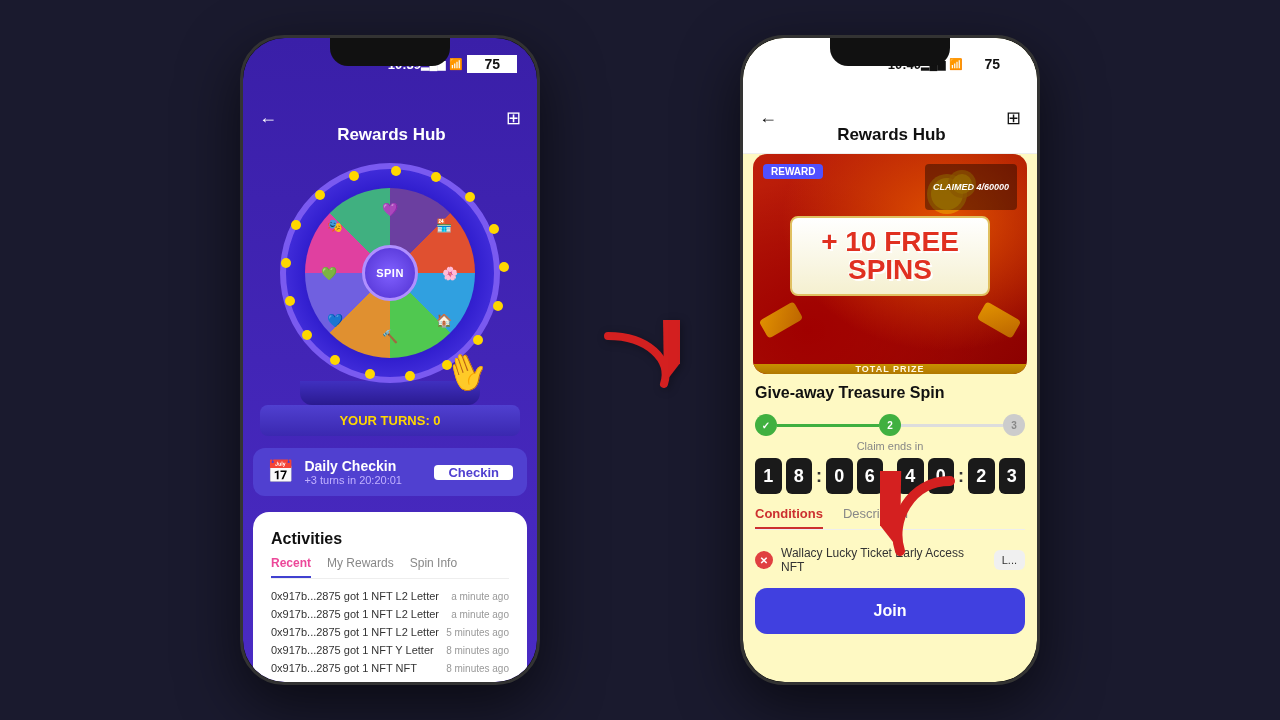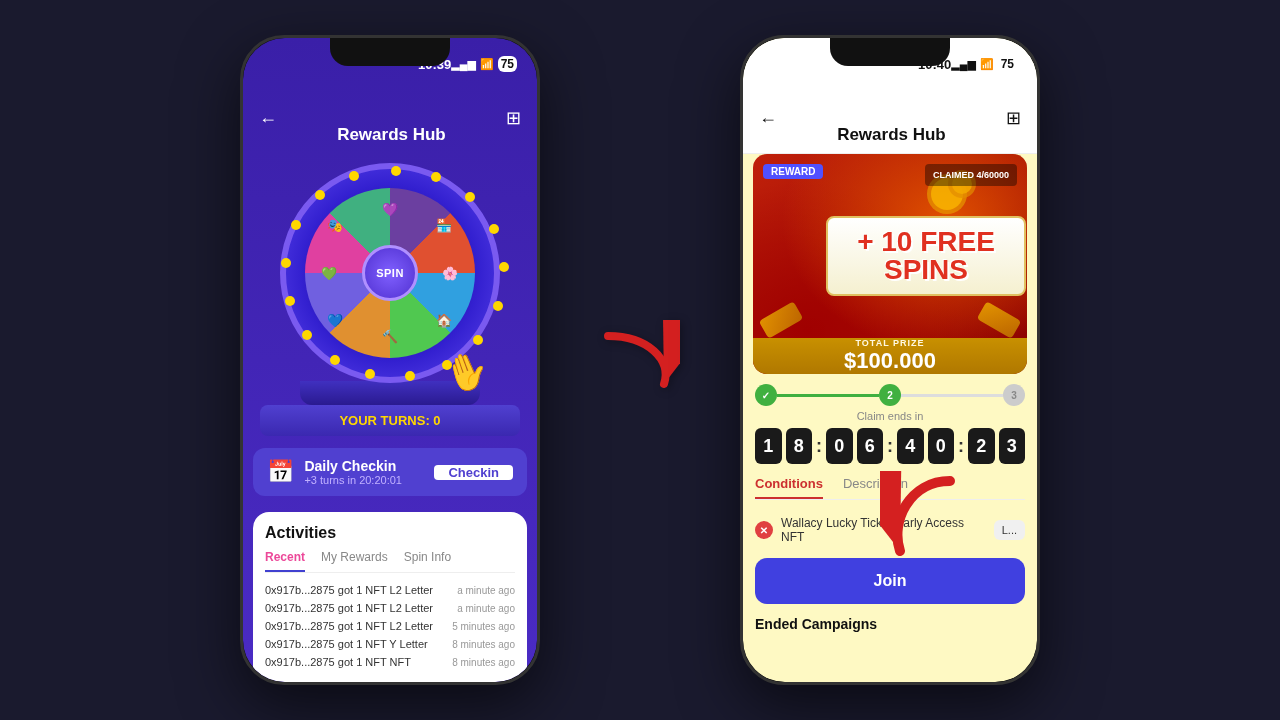--- a/index.html
+++ b/index.html
@@ -75,24 +75,24 @@
       display: flex;
       align-items: center;
       gap: 4px;
       font-size: 11px;
       color: #fff;
     }
 
     .battery-badge {
       background: #fff;
       color: #111;
-      font-size: 12px;
-      font-weight: 700;
-      padding: 1px 3px;
-      border-radius: 6px;
+      font-size: 14px;
+      font-weight: 700;
+      padding: 1px 17px;
+      border-radius: 0;
     }
 
     
     .nav-bar {
       display: flex;
       align-items: center;
       justify-content: space-between;
       padding: 8px 16px;
       position: relative;
       z-index: 50;
@@ -254,21 +254,21 @@
       font-size: 13px;
       font-weight: 700;
       cursor: pointer;
     }
 
     
     .activities-card {
       background: #fff;
       margin: 16px 10px;
       border-radius: 16px;
-      padding: 12px;
+      padding: 18px;
     }
 
     .activities-title {
       font-size: 16px;
       font-weight: 700;
       color: #111;
       margin-bottom: 8px;
     }
 
     .tabs-row {
@@ -345,23 +345,24 @@
     }
 
     .claimed-tag {
       position: absolute;
       top: 10px;
       right: 10px;
       background: rgba(0,0,0,0.4);
       color: #fff;
       font-size: 9px;
       font-weight: 600;
-      padding: 6px 8px;
+      padding: 18px 8px;
       border-radius: 4px;
       z-index: 10;
+      font-style: italic;
     }
 
     .banner-bg-decoration {
       position: absolute;
       top: 0; left: 0; right: 0; bottom: 0;
       background: radial-gradient(ellipse at 70% 30%, #e05000 0%, transparent 60%),
                   radial-gradient(ellipse at 20% 80%, #a00000 0%, transparent 60%);
     }
 
     .spins-label {
@@ -402,21 +403,20 @@
       left: 50%;
       transform: translate(-50%, -60%);
       width: 200px;
       height: 80px;
       background: linear-gradient(180deg, #fff 0%, #f5f0d0 100%);
       border-radius: 8px;
       border: 2px solid #e0c060;
       display: flex;
       align-items: center;
       justify-content: center;
-      margin-left: 36px;
     }
 
     
     .giveaway-section {
       padding: 10px 12px;
     }
 
     .giveaway-title {
       font-size: 16px;
       font-weight: 700;
@@ -784,25 +784,25 @@
             <div style="text-align:center;">
               <div class="spins-label">+ 10 FREE SPINS</div>
             </div>
           </div>
 
           <div style="position:absolute;left:8px;bottom:44px;background:linear-gradient(135deg,#e8a000,#c07000);width:40px;height:20px;border-radius:4px;transform:rotate(-30deg);opacity:0.9;"></div>
           <div style="position:absolute;right:8px;bottom:44px;background:linear-gradient(135deg,#e8a000,#c07000);width:40px;height:20px;border-radius:4px;transform:rotate(30deg);opacity:0.9;"></div>
 
           <div class="prize-box">
             <div class="prize-label">TOTAL PRIZE</div>
-            <div class="prize-amount">$100.000</div>
           </div>
         </div>
 
         <div class="giveaway-section">
+          <div class="giveaway-title">Give-away Treasure Spin</div>
 
           
           <div class="progress-steps">
             <div class="step-dot done">✓</div>
             <div class="step-line done"></div>
             <div class="step-dot active">2</div>
             <div class="step-line pending"></div>
             <div class="step-dot pending">3</div>
           </div>
 
@@ -832,21 +832,20 @@
           <div class="condition-row">
             <div class="cond-x-icon">✕</div>
             <span class="cond-text">Wallacy Lucky Ticket Early Access NFT</span>
             <button class="cond-btn">L...</button>
           </div>
 
           
           <button class="join-btn">Join</button>
 
           
-          <div class="ended-campaigns">Ended Campaigns</div>
         </div>
 
       </div>
     </div>
   </div>
 
   <div style="position:absolute;right:80px;bottom:120px;z-index:500;">
     <svg width="80" height="90" viewBox="0 0 80 90">
       <defs>
         <marker id="arrowhead2" markerWidth="10" markerHeight="7" refX="10" refY="3.5" orient="auto">

